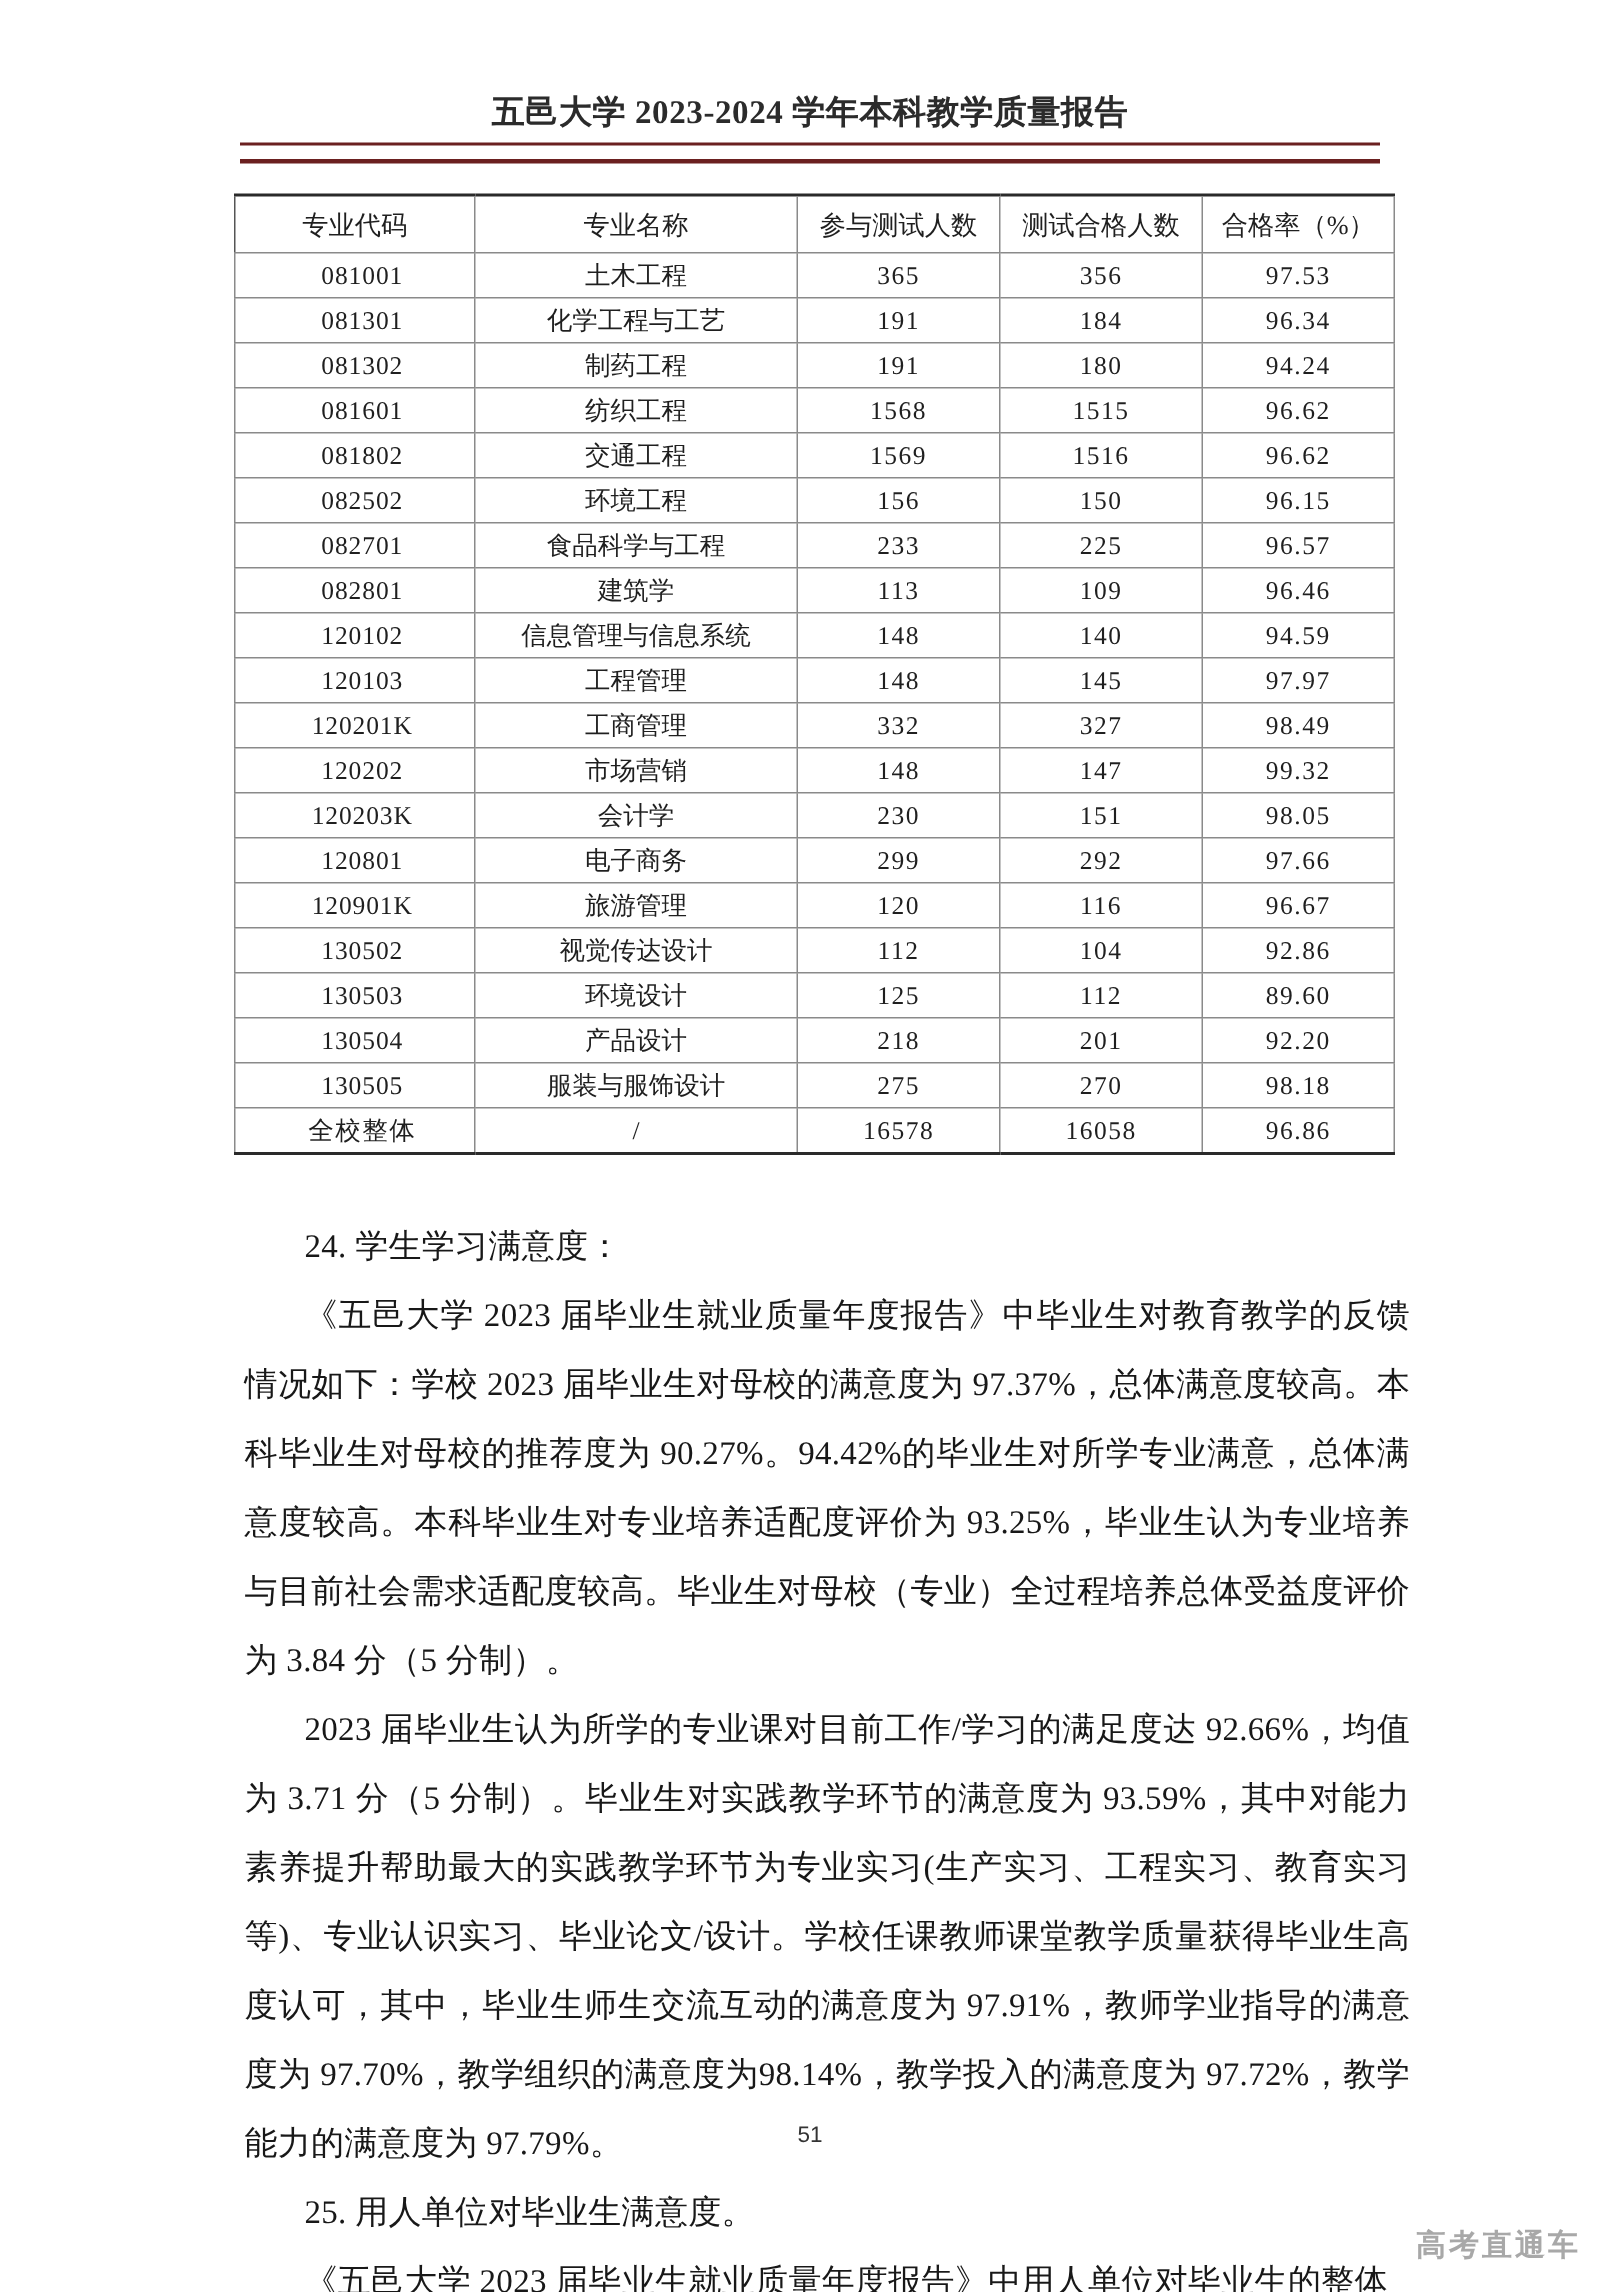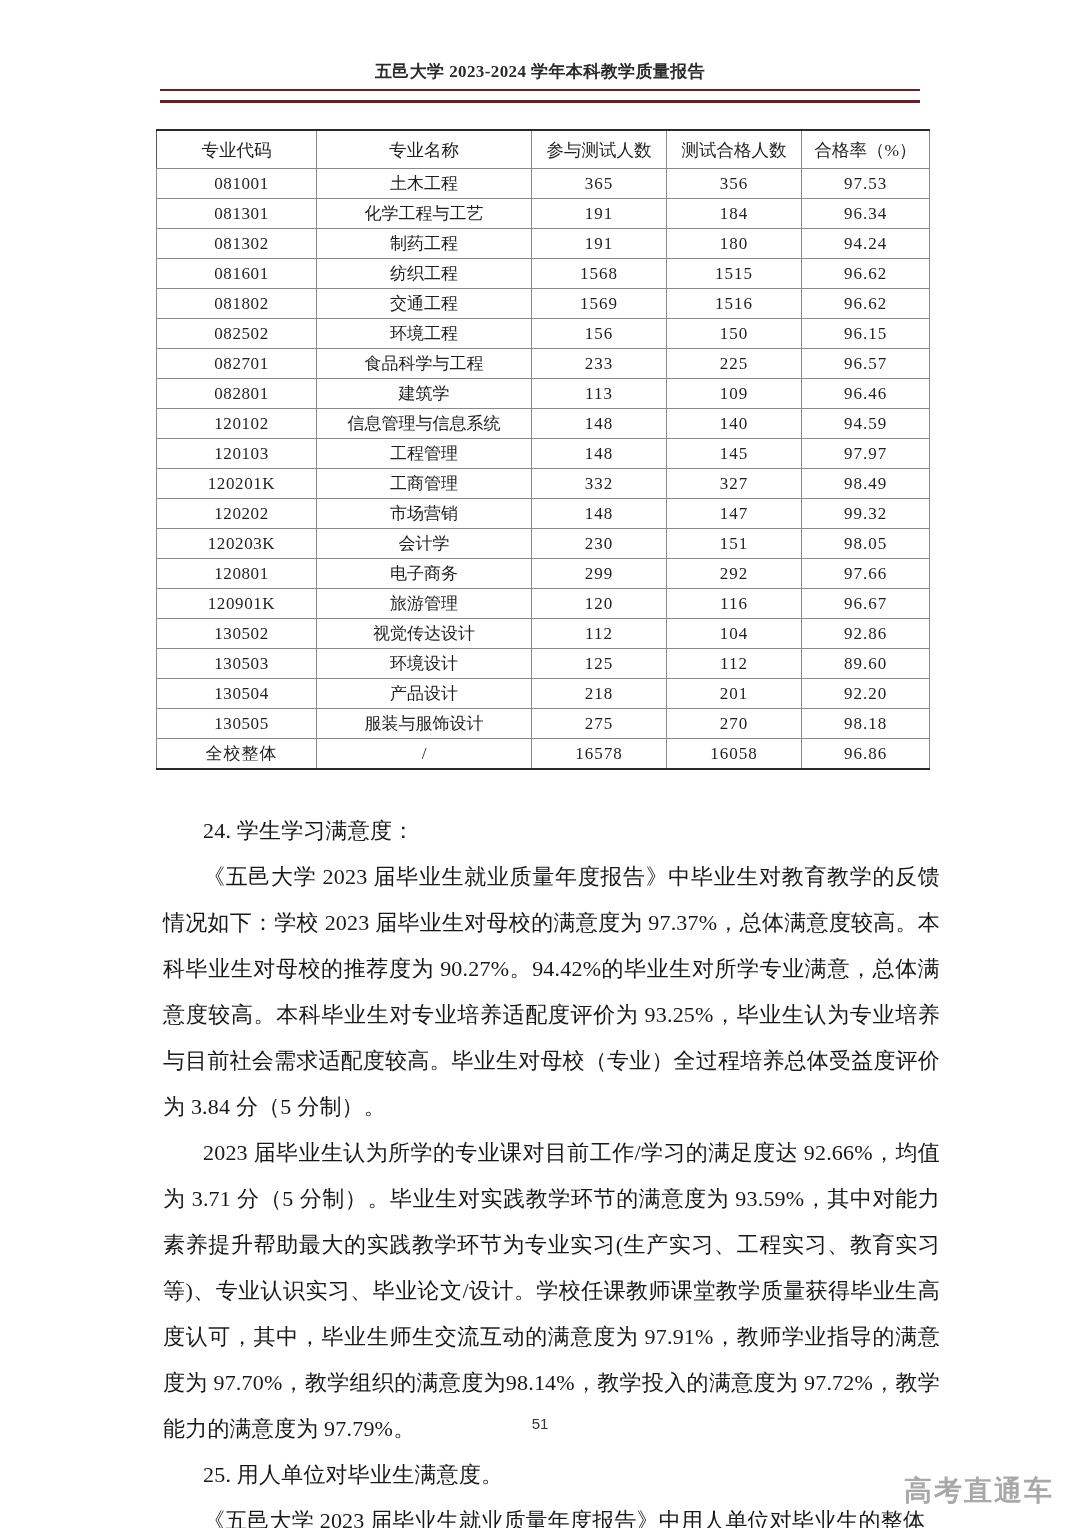--- a/index.html
+++ b/index.html
@@ -26,21 +26,21 @@
 
   
   .header-area {
     position: absolute;
     left: 160px;
     top: 62px;
     width: 760px;
   }
   .header-title {
     text-align: center;
-    font-size: 17px;
+    font-size: 22px;
     font-weight: bold;
     letter-spacing: 0.4px;
     color: #2b2b2b;
     line-height: 1.2;
     white-space: nowrap;
   }
   .header-rule {
     margin-top: 7px;
     height: 9px;
     border-top: 2.5px solid #6b2020;
@@ -122,21 +122,21 @@
     text-align: center;
     font-size: 15px;
     color: #333;
     font-family: "Liberation Sans", sans-serif;
   }
 
   .watermark {
     position: absolute;
     right: 26px;
     bottom: 18px;
-    font-size: 28px;
+    font-size: 20px;
     font-weight: bold;
     color: #9a9a9a;
     letter-spacing: 2px;
     font-family: "Liberation Sans", sans-serif;
     opacity: 0.85;
   }
 </style>
 </head>
 <body>
 

